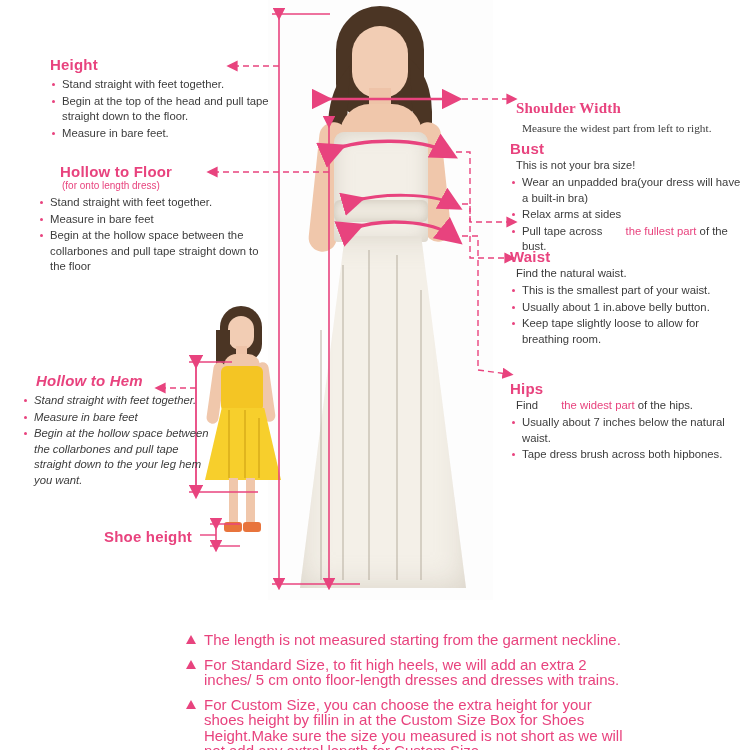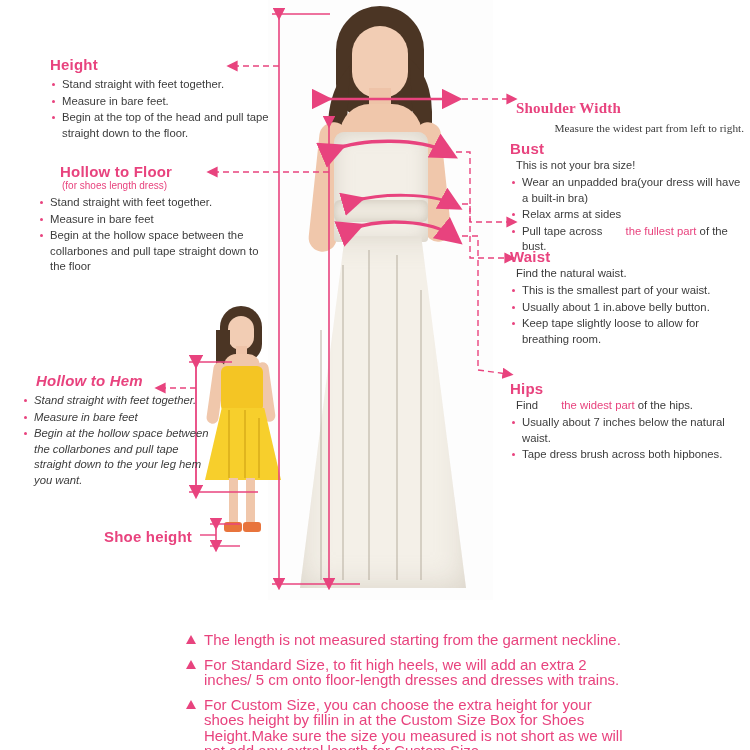--- a/index.html
+++ b/index.html
@@ -220,28 +220,28 @@
       <line x1="210" y1="524" x2="240" y2="524" stroke="#e8437e" stroke-width="1.4"></line>
       <line x1="210" y1="546" x2="240" y2="546" stroke="#e8437e" stroke-width="1.4"></line>
       <line x1="216" y1="535" x2="200" y2="535" stroke="#e8437e" stroke-width="1.4"></line>
     </g>
   </svg>
 
   <div class="block" style="left:50px;top:56px;width:220px;">
     <div class="heading">Height</div>
     <ul class="bullets">
       <li>Stand straight with feet together.</li>
+      <li>Begin at the top of the head and pull tape straight down to the floor.</li>
       <li>Measure in bare feet.</li>
-      <li>Begin at the top of the head and pull tape straight down to the floor.</li>
     </ul>
   </div>
 
   <div class="block" style="left:38px;top:163px;width:228px;">
     <div class="heading" style="padding-left:22px;">Hollow to Floor</div>
-    <div class="subheading" style="padding-left:24px;">(for shoes length dress)</div>
+    <div class="subheading" style="padding-left:24px;">(for onto length dress)</div>
     <ul class="bullets">
       <li>Stand straight with feet together.</li>
       <li>Measure in bare feet</li>
       <li>Begin at the hollow space between the collarbones and pull tape straight down to the floor</li>
     </ul>
   </div>
 
   <div class="block" style="left:22px;top:372px;width:190px;font-style:italic;">
     <div class="heading" style="padding-left:14px;">Hollow to Hem</div>
     <ul class="bullets">
@@ -251,21 +251,21 @@
     </ul>
   </div>
 
   <div class="block" style="left:104px;top:528px;text-align:center;">
     <div class="heading">Shoe height</div>
   </div>
 
   <div class="block" style="left:516px;top:100px;width:228px;font-family:Liberation Serif, serif;">
     <div class="heading">Shoulder Width</div>
     <ul class="bullets">
-      <li class="nodot" style="padding-left:6px;text-align:right;">Measure the widest part from left to right.</li>
+      <li class="nodot" style="padding-left:6px;">Measure the widest part from left to right.</li>
     </ul>
   </div>
 
   <div class="block" style="left:510px;top:140px;width:232px;">
     <div class="heading">Bust</div>
     <div style="font-size:11px;margin-top:2px;padding-left:6px;">This is not your bra size!</div>
     <ul class="bullets">
       <li>Wear an unpadded bra(your dress will have a built-in bra)</li>
       <li>Relax arms at sides</li>
       <li>Pull tape across <span class="pink">the fullest part</span> of the bust.</li>

